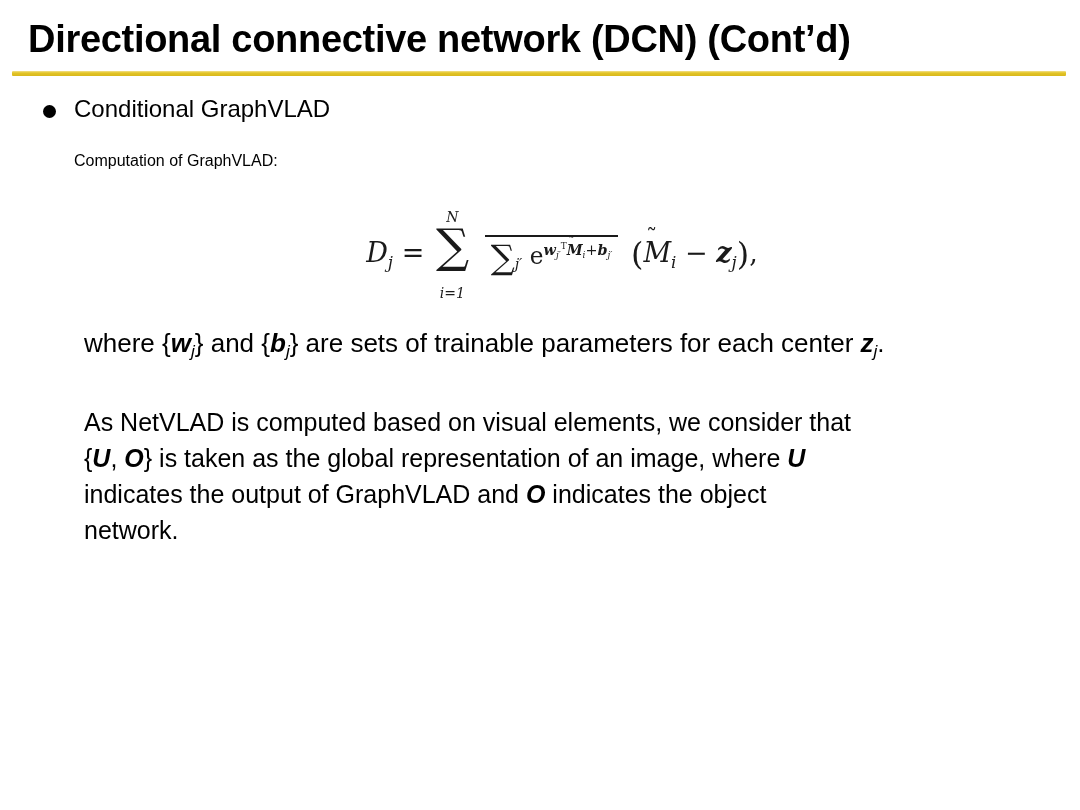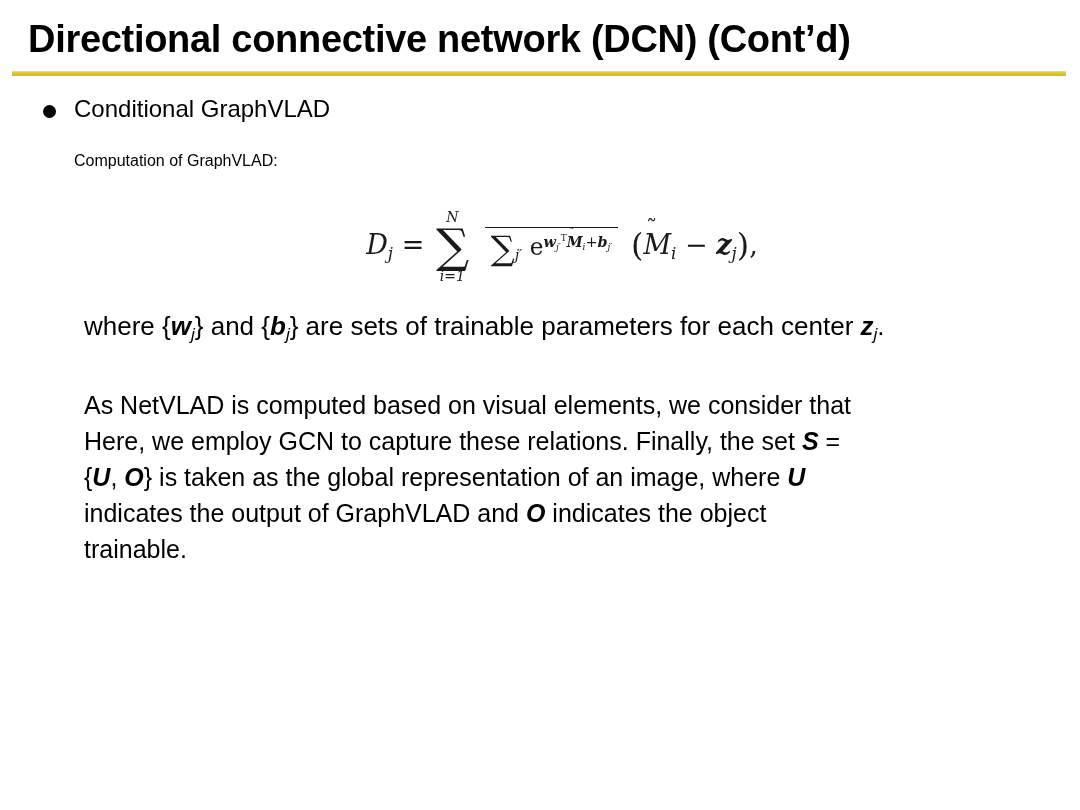--- a/index.html
+++ b/index.html
@@ -147,21 +147,21 @@
     display: block;
     font-size: 1.72em;
     line-height: 0.92;
     font-style: normal;
   }
   .bigop .oplimit-bot {
     display: block;
     font-size: 0.52em;
     font-style: italic;
     line-height: 1;
-    margin-top: 1px;
+    margin-top: 18px;
   }
 
   .frac {
     display: inline-block;
     vertical-align: middle;
     text-align: center;
     margin: 0 4px;
   }
   .frac .num {
     display: block;
@@ -262,27 +262,24 @@
 
     <div class="where-line">
       <span>where {</span><span class="mathvar-b">w</span><span class="sub-s">j</span><span>} and {</span><span class="mathvar-b">b</span><span class="sub-s">j</span><span>} are sets of trainable parameters for each center </span><span class="mathvar-b">z</span><span class="sub-s">j</span><span>.</span>
     </div>
 
     <div class="para">
       <div class="para-line">
         <span>As NetVLAD is computed based on visual elements, we consider that</span>
       </div>
       <div class="para-line">
-        <span>Here, we employ GCN to capture these relations. Finally, the set </span><span class="mathvar-b">S</span><span> =</span>
-      </div>
-      <div class="para-line">
         <span>{</span><span class="mathvar-b">U</span><span>,&nbsp;</span><span class="mathvar-b">O</span><span>} is taken as the global representation of an image, where </span><span class="mathvar-b">U</span>
       </div>
       <div class="para-line">
         <span>indicates the output of GraphVLAD and </span><span class="mathvar-b">O</span><span> indicates the object</span>
       </div>
       <div class="para-line">
-        <span>trainable.</span>
+        <span>network.</span>
       </div>
     </div>
 
   </div>
 </div>
 
 </body></html>

